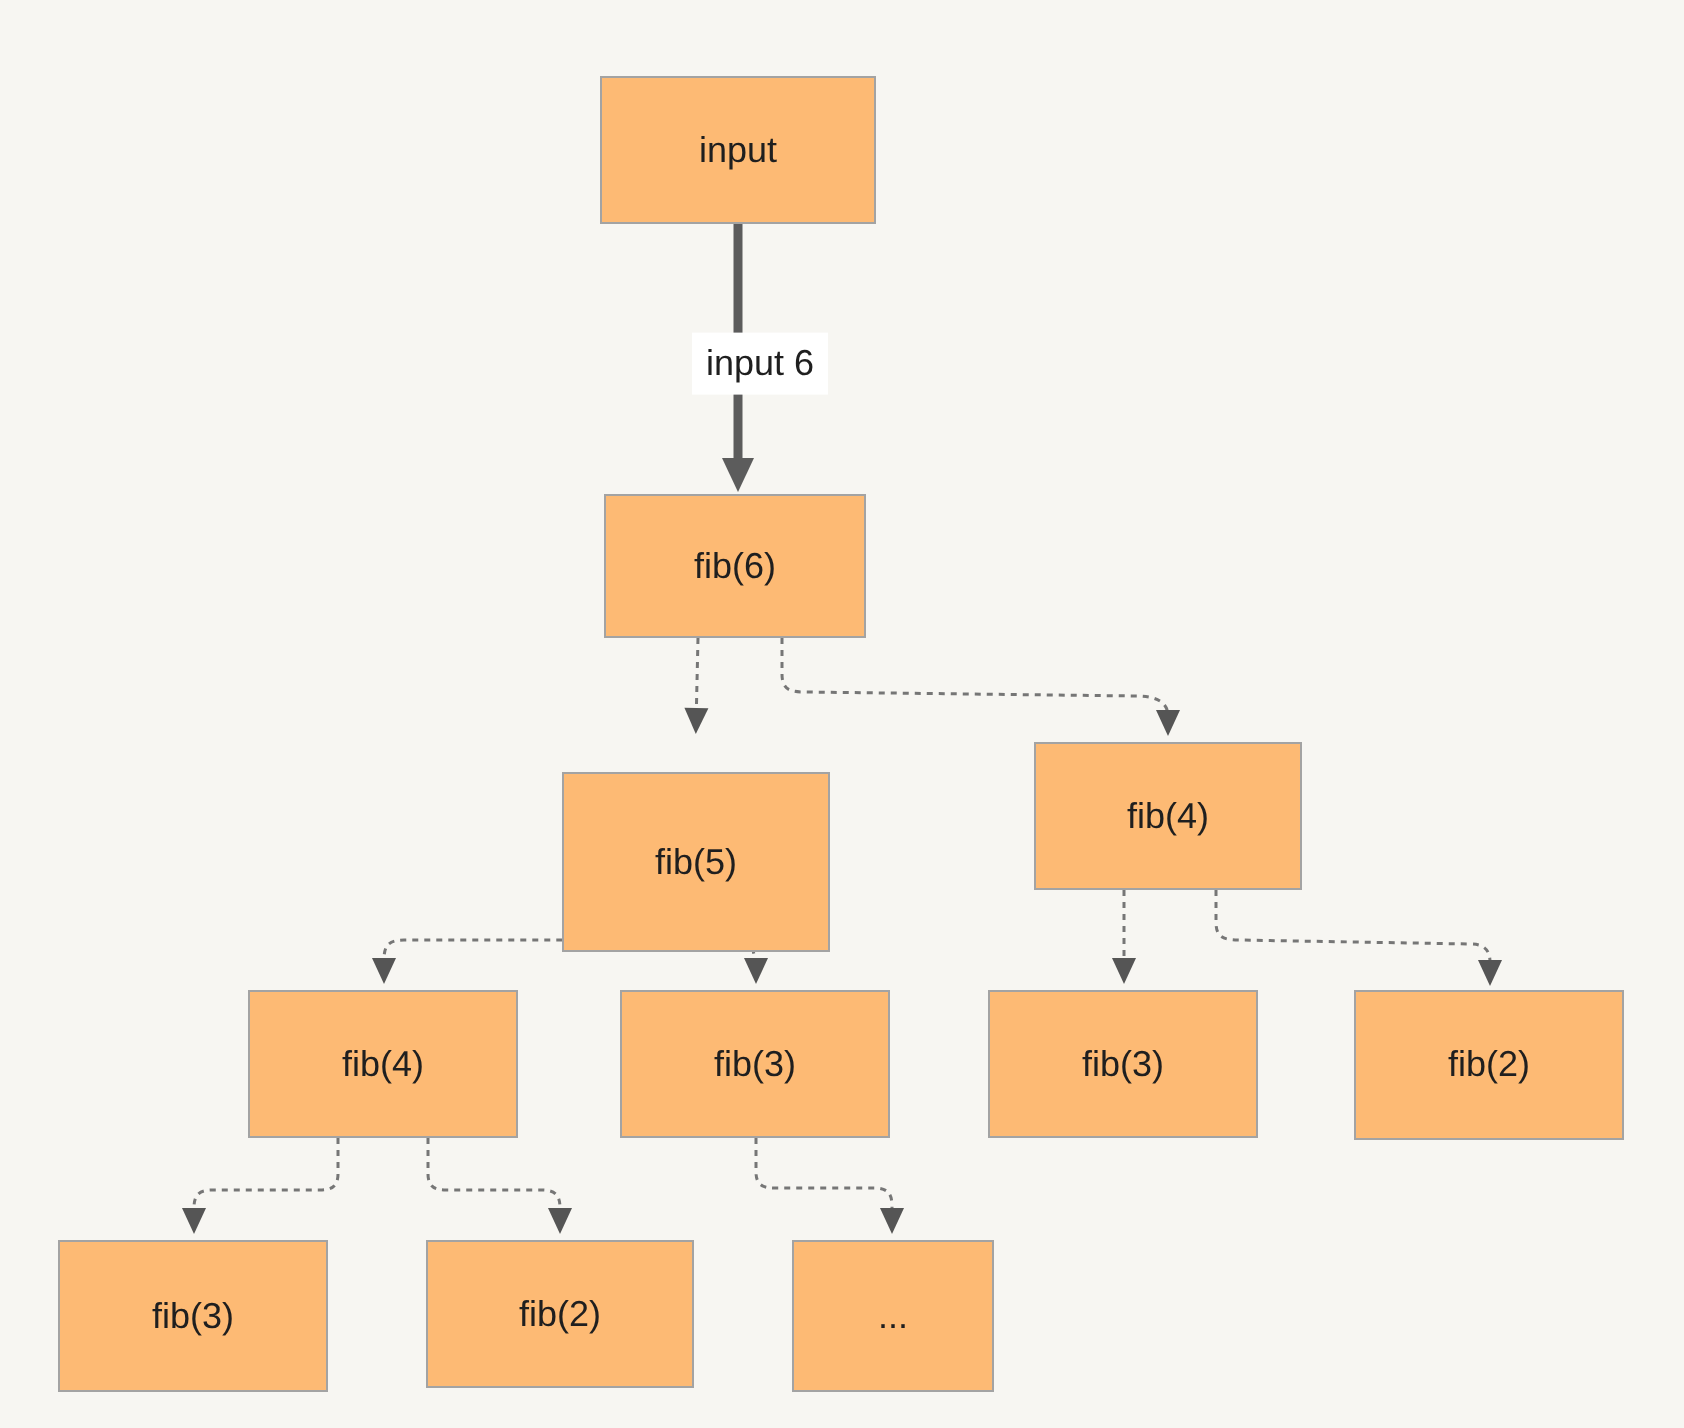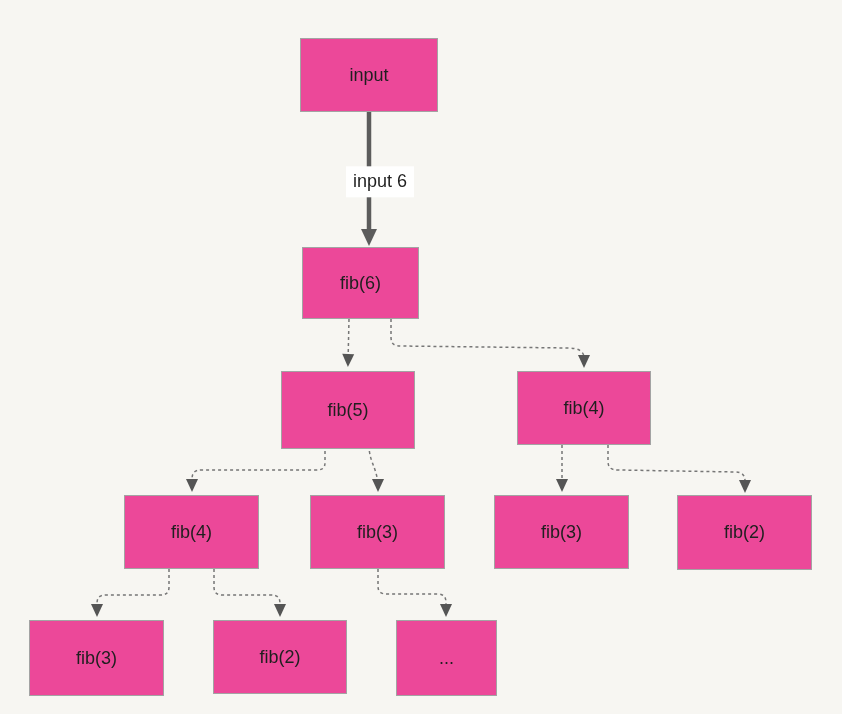--- a/index.html
+++ b/index.html
@@ -19,21 +19,21 @@
     position: absolute;
     left: 0;
     top: 0;
     width: 842px;
     height: 714px;
     pointer-events: none;
   }
   .node {
     position: absolute;
     box-sizing: border-box;
-    background: #ec4899;
+    background: #fdba74;
     border: 1.5px solid #a3a3a3;
     display: flex;
     align-items: center;
     justify-content: center;
     color: #1f1f1f;
     font-size: 18px;
   }
   .edge-label {
     position: absolute;
     transform: translate(-50%, -50%);
@@ -78,25 +78,25 @@
 
     <path d="M214,569 L214,587 C214,593 217,595 223,595 L271,595 C278,595 280,598 280,604 L280,613" fill="none" stroke="#767676" stroke-width="1.5" stroke-dasharray="3,3" marker-end="url(#ah)"></path>
 
     <path d="M378,569 L378,586 C378,592 381,594 387,594 L437,594 C444,594 446,597 446,603 L446,613" fill="none" stroke="#767676" stroke-width="1.5" stroke-dasharray="3,3" marker-end="url(#ah)"></path>
   </svg>
 
   <div class="node" style="left:300px; top:38px; width:138px; height:74px;">
     <span>input</span>
   </div>
 
-  <div class="node" style="left:302px; top:247px; width:117px; height:72px;">
+  <div class="node" style="left:302px; top:247px; width:131px; height:72px;">
     <span>fib(6)</span>
   </div>
 
-  <div class="node" style="left:281px; top:371px; width:134px; height:78px;">
+  <div class="node" style="left:281px; top:386px; width:134px; height:90px;">
     <span>fib(5)</span>
   </div>
 
   <div class="node" style="left:517px; top:371px; width:134px; height:74px;">
     <span>fib(4)</span>
   </div>
 
   <div class="node" style="left:124px; top:495px; width:135px; height:74px;">
     <span>fib(4)</span>
   </div>

